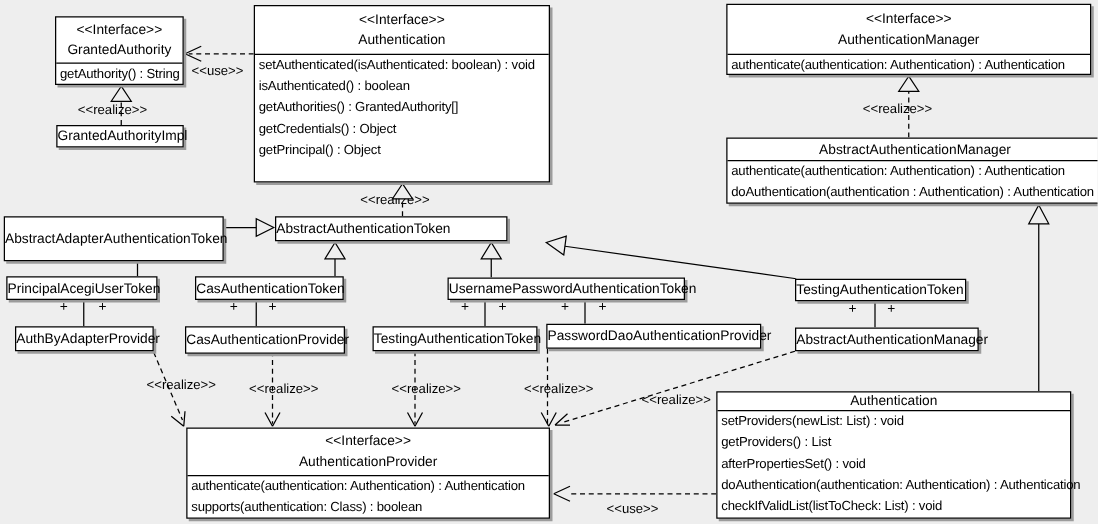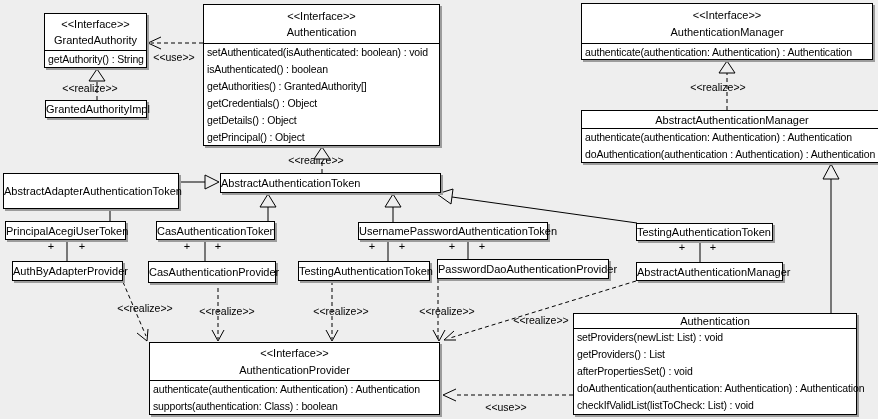--- a/index.html
+++ b/index.html
@@ -119,21 +119,20 @@
   <div class="box" style="left:203px;top:4px;width:237px;height:142px">
     <div class="title" style="height:38px">
       <div class="stereo">&lt;&lt;Interface&gt;&gt;</div>
       <div class="cname">Authentication</div>
     </div>
     <div class="methods">
       <div class="m">setAuthenticated(isAuthenticated: boolean) : void</div>
       <div class="m">isAuthenticated() : boolean</div>
       <div class="m">getAuthorities() : GrantedAuthority[]</div>
       <div class="m">getCredentials() : Object</div>
-      <div class="m">getDetails() : Object</div>
       <div class="m">getPrincipal() : Object</div>
     </div>
   </div>
 
   <div class="box" style="left:581px;top:3px;width:292px;height:57px">
     <div class="title" style="height:39px">
       <div class="stereo">&lt;&lt;Interface&gt;&gt;</div>
       <div class="cname">AuthenticationManager</div>
     </div>
     <div class="methods">
@@ -148,21 +147,21 @@
     <div class="methods">
       <div class="m">authenticate(authentication: Authentication) : Authentication</div>
       <div class="m italic">doAuthentication(authentication : Authentication) : Authentication</div>
     </div>
   </div>
 
   <div class="box simple" style="left:3px;top:173px;width:176px;height:36px">
     <div class="cname italic">AbstractAdapterAuthenticationToken</div>
   </div>
 
-  <div class="box simple" style="left:220px;top:173px;width:221px;height:20px">
+  <div class="box simple" style="left:220px;top:173px;width:186px;height:20px">
     <div class="cname italic">AbstractAuthenticationToken</div>
   </div>
 
   <div class="box simple" style="left:5px;top:221px;width:121px;height:19px">
     <div class="cname">PrincipalAcegiUserToken</div>
   </div>
 
   <div class="box simple" style="left:156px;top:221px;width:119px;height:19px">
     <div class="cname">CasAuthenticationToken</div>
   </div>

